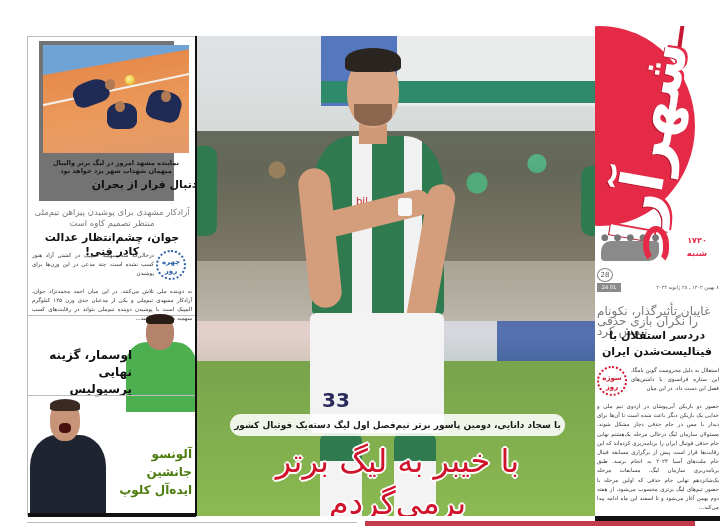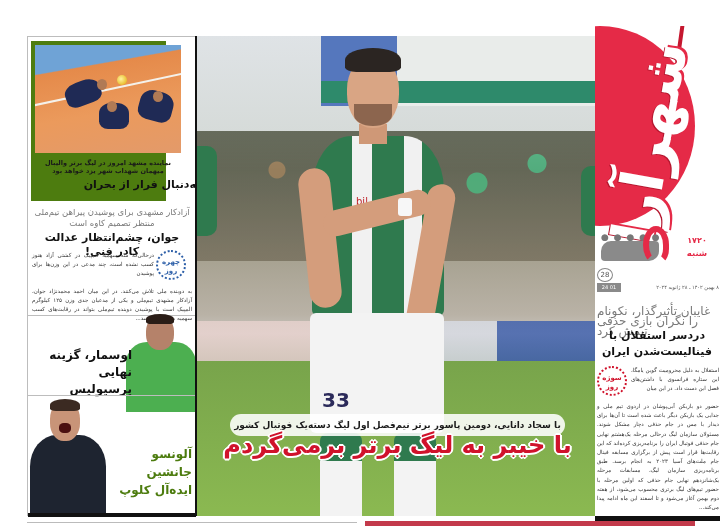--- a/index.html
+++ b/index.html
@@ -5,21 +5,21 @@
   * { box-sizing: border-box; margin: 0; padding: 0; }
   html, body { width: 720px; height: 526px; background: #ffffff; overflow: hidden; }
   body { position: relative; font-family: "DejaVu Sans", sans-serif; direction: rtl; }
 
   .page { position: absolute; left: 0; top: 0; width: 720px; height: 526px; background: #fff; }
 
   
   .left-col { position: absolute; left: 27px; top: 36px; width: 168px; height: 480px; border: 1px solid #bdbdbd; border-right: none; background: #fff; }
   .left-col .bottom-bar { position: absolute; left: 0; bottom: -2px; width: 168px; height: 4px; background: #111; }
 
-  .volley-box { position: absolute; left: 3px; top: 4px; width: 135px; height: 160px; background: #4d7c0f; }
+  .volley-box { position: absolute; left: 11px; top: 4px; width: 135px; height: 160px; background: #737373; }
   .volley-photo { position: absolute; left: 4px; top: 4px; width: 146px; height: 108px; overflow: hidden;
     background: linear-gradient(170deg, #6fa3d6 0%, #6fa3d6 22%, #e58a4a 23%, #eb9a5c 60%, #e39a6a 100%); }
   .volley-photo .line { position: absolute; left: -10px; top: 40px; width: 200px; height: 2px; background: #f4f1ea; transform: rotate(-12deg); }
   .volley-photo .player { position: absolute; background: #1f2a55; border-radius: 40% 40% 30% 30%; }
   .volley-photo .head { position: absolute; background: #b07a55; border-radius: 50%; }
   .volley-photo .ball { position: absolute; background: radial-gradient(circle at 40% 40%, #fff3a0, #e0a800); border-radius: 50%; }
   .volley-kicker { position: absolute; left: 4px; top: 118px; width: 146px; font-size: 6.5px; line-height: 8px; text-align: center; color: #1a1a1a; font-weight: bold; }
   .volley-title { position: absolute; left: 4px; top: 137px; width: 146px; font-size: 11px; line-height: 14px; text-align: center; color: #111; font-weight: bold; margin-left: 47px; }
 
   .azad-kicker { position: absolute; left: 4px; top: 170px; width: 160px; font-size: 8.5px; line-height: 11px; text-align: center; color: #7a7a7a; }
@@ -70,21 +70,21 @@
   .player .arm-right { position: absolute; left: 112px; top: 135px; width: 28px; height: 180px; background: #d49d7c; border-radius: 14px; transform: rotate(10deg); }
   .player .shorts { position: absolute; left: 8px; top: 265px; width: 134px; height: 120px; background: #f3f3f3; border-radius: 6px; }
   .player .number { position: absolute; left: 20px; top: 340px; font-size: 20px; font-weight: bold; color: #2b2a5a; direction: ltr; font-family: "DejaVu Sans", sans-serif; }
   .player .sock-l { position: absolute; left: 18px; top: 385px; width: 42px; height: 90px; background: linear-gradient(180deg, #2f7a4e 0 28px, #f3f3f3 28px); border-radius: 8px; }
   .player .sock-r { position: absolute; left: 92px; top: 385px; width: 42px; height: 90px; background: linear-gradient(180deg, #2f7a4e 0 28px, #f3f3f3 28px); border-radius: 8px; }
 
   .other-left { position: absolute; left: 0; top: 110px; width: 20px; height: 90px; background: #2f7a4e; border-radius: 0 10px 10px 0; }
   .other-right { position: absolute; left: 384px; top: 130px; width: 16px; height: 70px; background: #2f7a4e; border-radius: 10px 0 0 10px; }
 
   .subhead-pill { position: absolute; left: 33px; top: 378px; width: 335px; height: 22px; background: rgba(255,255,255,0.88); border-radius: 11px; font-size: 9px; line-height: 22px; text-align: center; color: #1b1b1b; font-weight: bold; }
-  .headline { position: absolute; left: 8px; top: 388px; width: 385px; font-size: 24px; line-height: 42px; text-align: center; color: #d0122b; font-weight: bold;
+  .headline { position: absolute; left: 8px; top: 404px; width: 385px; font-size: 32px; line-height: 42px; text-align: center; color: #d0122b; font-weight: normal;
     text-shadow: 2px 0 #fff, -2px 0 #fff, 0 2px #fff, 0 -2px #fff, 1px 1px #fff, -1px -1px #fff, 1px -1px #fff, -1px 1px #fff; }
 
   
   .right-col { position: absolute; left: 595px; top: 36px; width: 125px; height: 480px; background: #fff; }
   .masthead { position: absolute; left: 0; top: -10px; width: 125px; height: 215px; overflow: hidden; }
   .masthead .circle { position: absolute; left: -90px; top: 0; width: 190px; height: 200px; border-radius: 50%; background: #e52a47; }
   .masthead .logo { position: absolute; left: 8px; top: 40px; width: 110px; font-size: 58px; line-height: 60px; color: #fff; font-weight: bold; text-align: center;
     text-shadow: 2px 2px 0 #e52a47, -1px -1px 0 #b5172f; transform: rotate(-80deg); transform-origin: center; }
   .masthead .stroke { position: absolute; left: 82px; top: -6px; width: 4px; height: 60px; background: #c5172f; border-radius: 2px; transform: rotate(8deg); }
 

